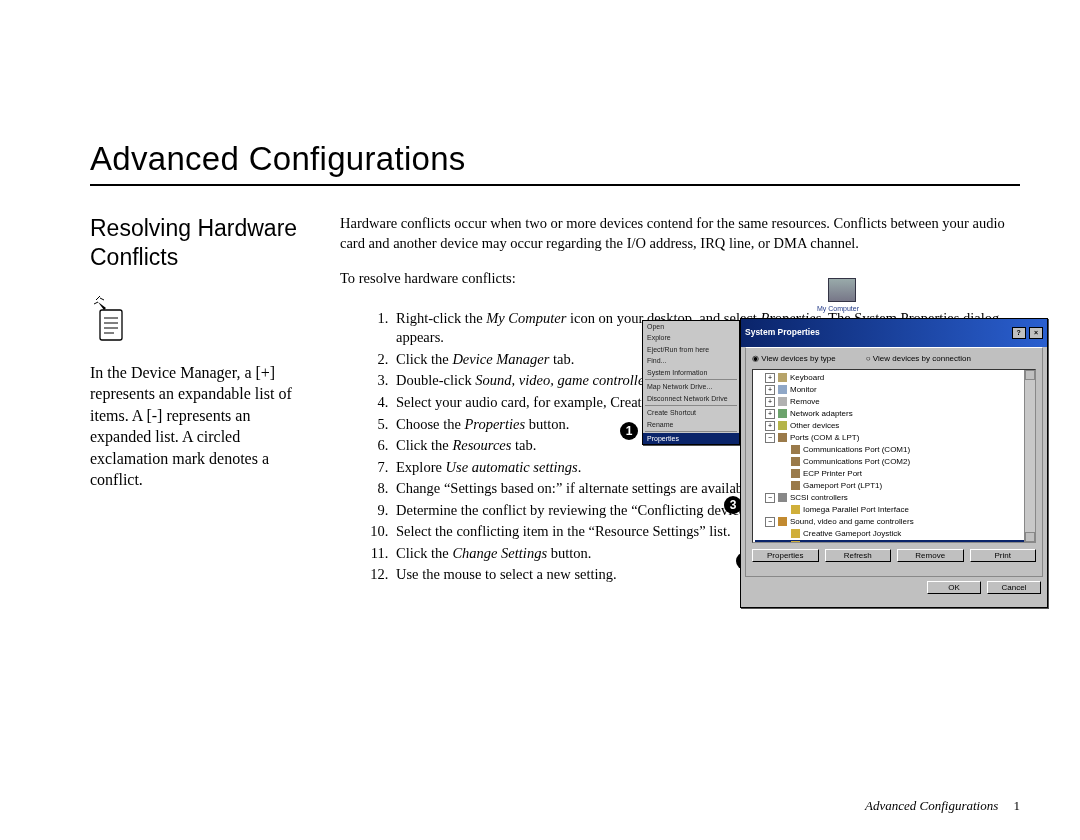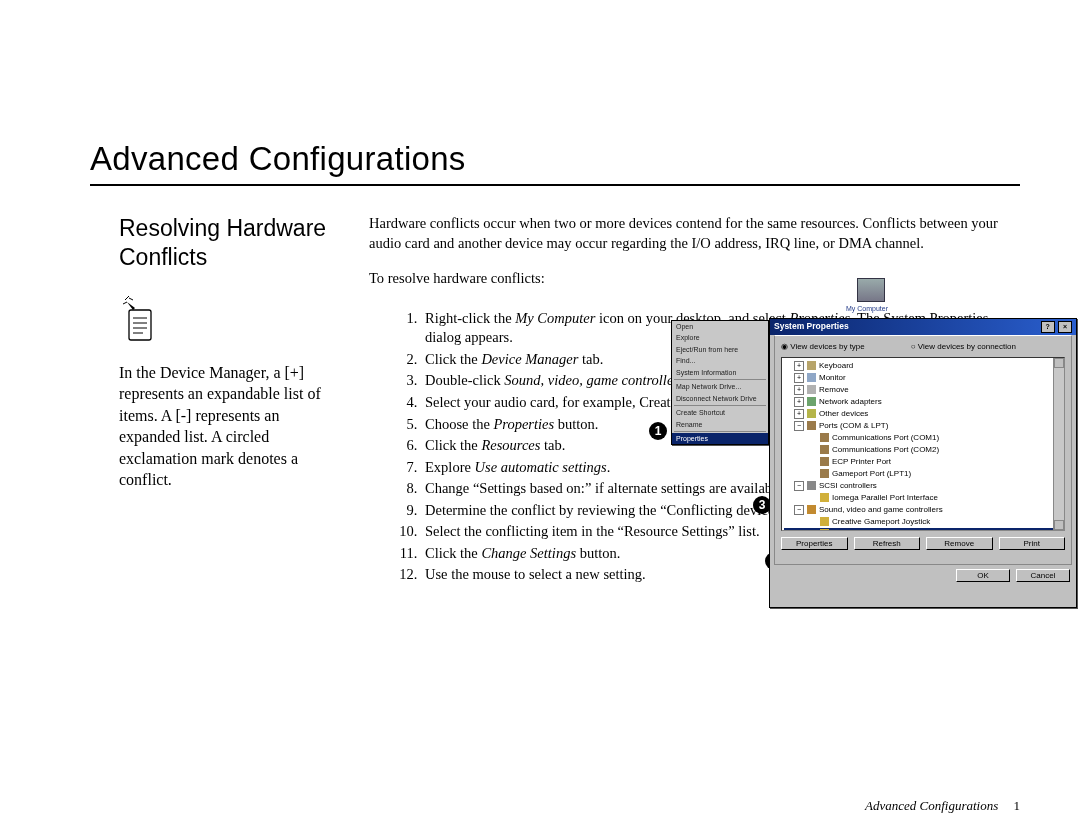--- a/index.html
+++ b/index.html
@@ -28,21 +28,20 @@
     border: none;
     border-top: 2.5px solid #000;
     margin: 0 0 28px 0;
   }
   .columns {
     display: flex;
     gap: 30px;
   }
   .sidecol {
     flex: 0 0 220px;
-    margin-left: 29px;
   }
   .maincol {
     flex: 1;
     font-size: 14.5px;
     line-height: 1.35;
     position: relative;
   }
   .side-heading {
     font-family: 'Century Gothic', 'Avant Garde', Futura, sans-serif;
     font-size: 23px;
@@ -154,21 +153,21 @@
     border: 1px solid #000;
     box-shadow: 1px 1px 0 #555;
     font-family: 'MS Sans Serif', Arial, sans-serif;
     font-size: 8px;
     color: #000;
   }
   .titlebar {
     background: linear-gradient(to right, #0a246a, #2a5fcf);
     color: #fff;
     font-weight: bold;
-    padding: 2px 4px;
+    padding: 8px 4px;
     font-size: 8.5px;
     display: flex;
     justify-content: space-between;
   }
   .titlebar .tbtns span {
     display: inline-block;
     width: 12px; height: 10px;
     background: #c0c0c0;
     border: 1px solid #000;
     margin-left: 1px;
@@ -205,21 +204,21 @@
     border-top-color:#fff;
     padding: 6px;
     height: 216px;
     position: relative;
     background:#c0c0c0;
   }
   .radio-row {
     font-size: 8px;
     margin-bottom: 4px;
     display:flex;
-    gap:46px;
+    gap:30px;
   }
   .radio-row .r::before {
     content:"○ ";
   }
   .radio-row .r.sel::before {
     content:"◉ ";
   }
   .tree {
     background: #fff;
     border: 1px inset #888;

